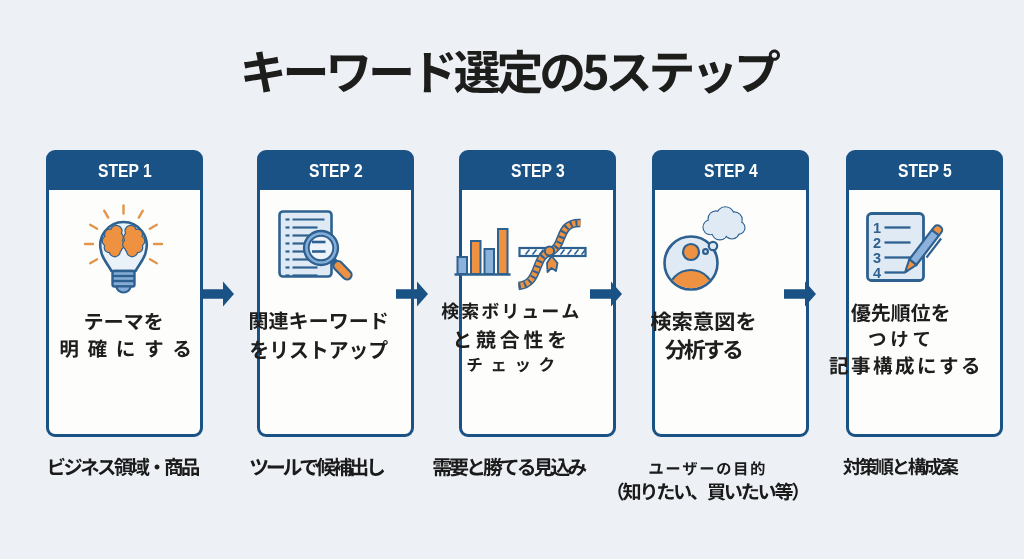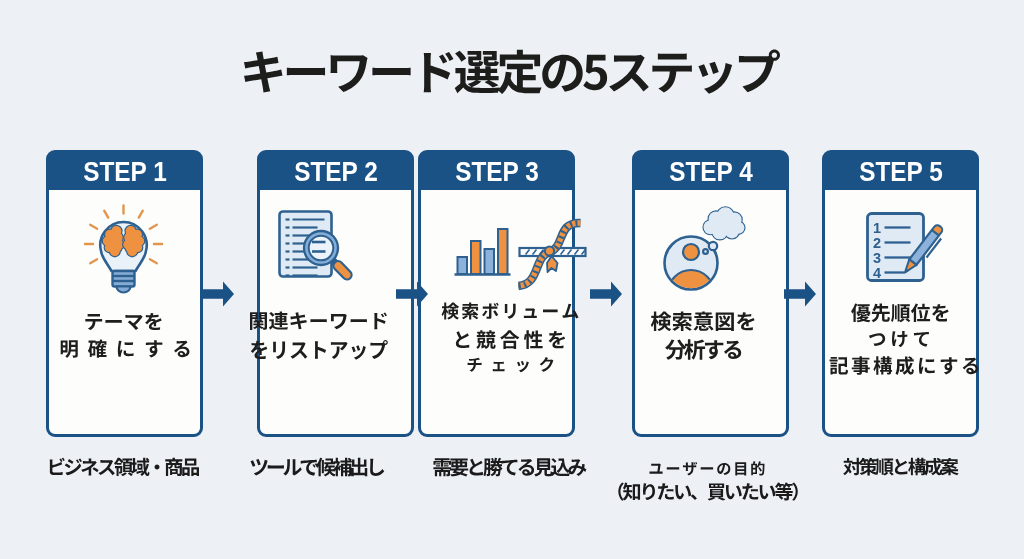--- a/index.html
+++ b/index.html
@@ -1,35 +1,35 @@
 <!DOCTYPE html>
 <html><head><meta charset="utf-8"><style>
   html,body{margin:0;padding:0;}
   body{width:1024px;height:559px;background:#edf1f6;position:relative;overflow:hidden;
        font-family:"Liberation Sans",sans-serif;}
   .card{position:absolute;top:149.5px;width:157px;height:287px;
         background:#fdfdfb;border:3px solid #1b5286;border-radius:9px;box-sizing:border-box;}
   .hdr{height:38px;margin:-1px;background:#1b5286;border-radius:6px 6px 0 0;
-       color:#fff;font-weight:bold;font-size:28px;text-align:center;line-height:39px;}
+       color:#fff;font-weight:bold;font-size:18px;text-align:center;line-height:39px;}
   .hdr span{display:inline-block;transform:scaleX(.87);transform-origin:center;}
 </style></head>
 <body>
 <div class="card" style="left:46px">
   <div class="hdr"><span>STEP 1</span></div>
 </div>
 <div class="card" style="left:257px">
   <div class="hdr"><span>STEP 2</span></div>
 </div>
-<div class="card" style="left:418px">
+<div class="card" style="left:459px">
   <div class="hdr"><span>STEP 3</span></div>
 </div>
-<div class="card" style="left:632px">
+<div class="card" style="left:652px">
   <div class="hdr"><span>STEP 4</span></div>
 </div>
-<div class="card" style="left:822px">
+<div class="card" style="left:846px">
   <div class="hdr"><span>STEP 5</span></div>
 </div>
 <svg width="1024" height="559" viewBox="0 0 1024 559" style="position:absolute;left:0;top:0">
 <g transform="translate(202,294)">
       <path d="M0,-4.8 H21 V-12.6 L32,0 L21,12.6 V4.8 H0 Z" fill="#1b5286"></path>
     </g>
 <g transform="translate(396,294)">
       <path d="M0,-4.8 H21 V-12.6 L32,0 L21,12.6 V4.8 H0 Z" fill="#1b5286"></path>
     </g>
 <g transform="translate(590,294)">

